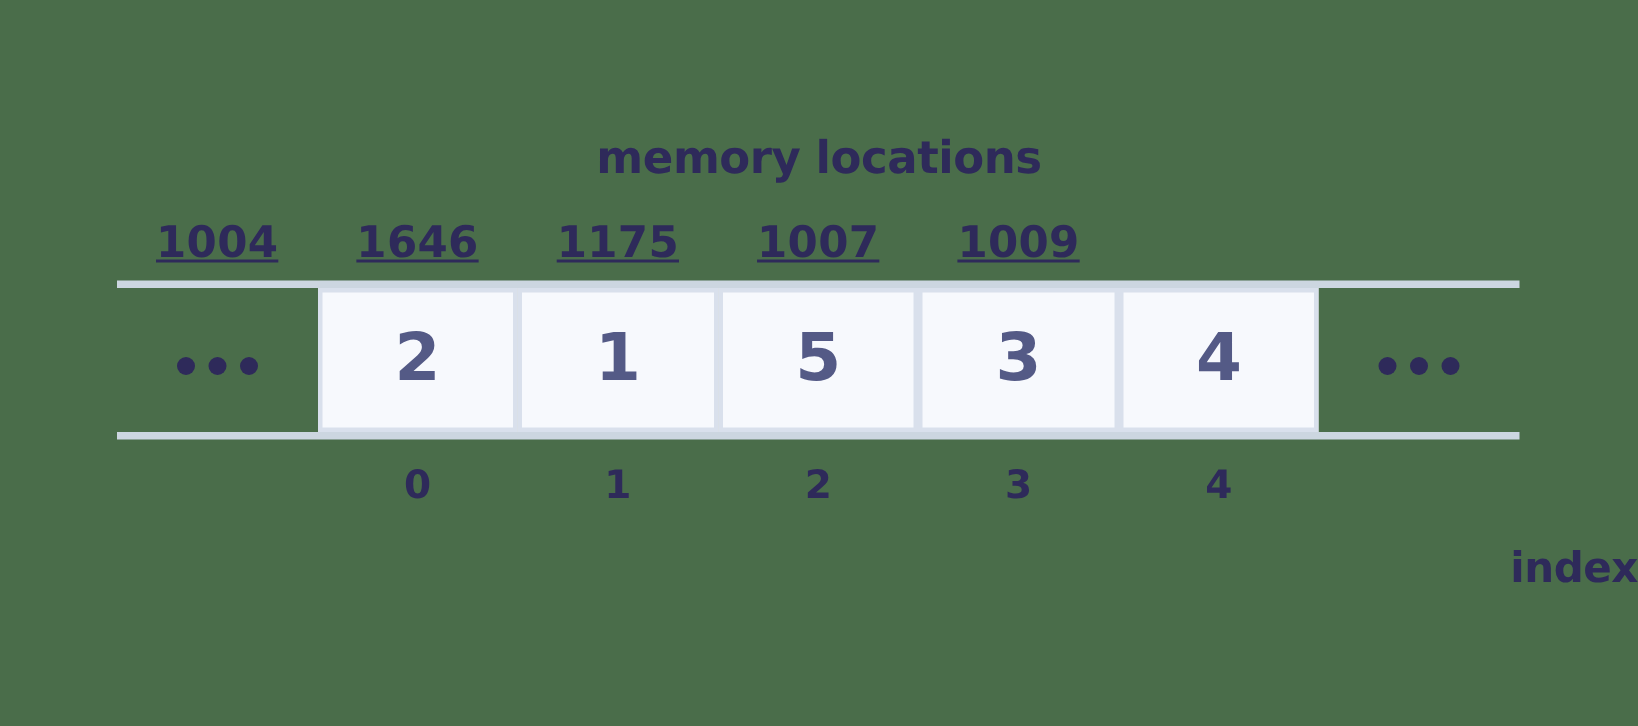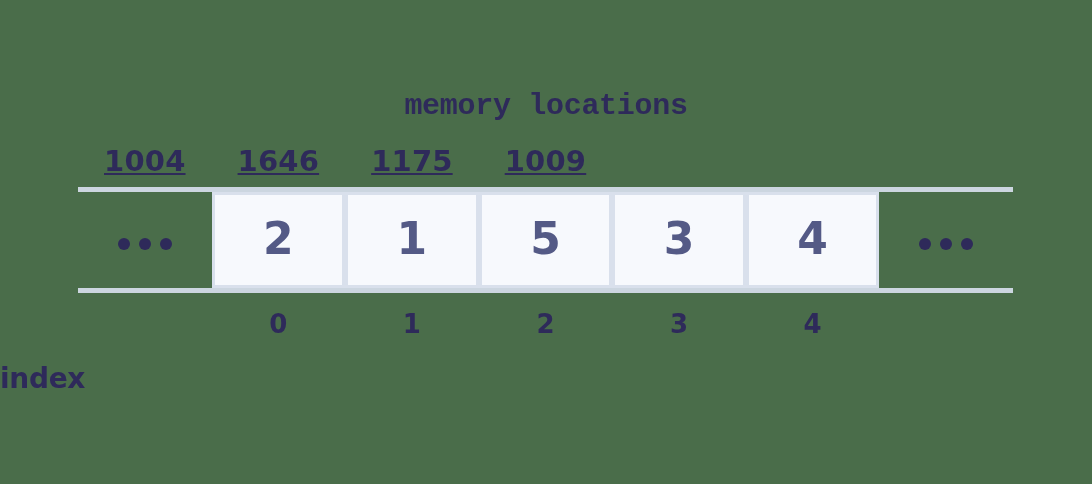--- a/index.html
+++ b/index.html
@@ -25,30 +25,29 @@
     position: absolute;
     left: 0;
     top: 88px;
     width: 1092px;
     text-align: center;
     font-size: 30px;
     font-weight: 700;
     letter-spacing: -0.3px;
     color: #2e2a5a;
     line-height: 36px;
-    font-family: Liberation Mono, monospace;
   }
 
   
   .caption {
     position: absolute;
     left: 0;
     top: 362px;
     width: 1092px;
-    text-align: left;
+    text-align: right;
     font-size: 28px;
     font-weight: 700;
     letter-spacing: -0.3px;
     color: #2e2a5a;
     line-height: 34px;
   }
 
   
   .addr-row {
     position: absolute;
@@ -152,20 +151,21 @@
 <body>
 
 <div id="diagram">
 
   <div class="title">memory locations</div>
 
   <div class="addr-row">
     <div class="addr">1004</div>
     <div class="addr">1646</div>
     <div class="addr">1175</div>
+    <div class="addr">1007</div>
     <div class="addr">1009</div>
   </div>
 
   <div class="rule rule-top"></div>
 
   <div class="cell-row">
 
     <div class="cell ellipsis">
       <div class="dots">
         <span></span>

